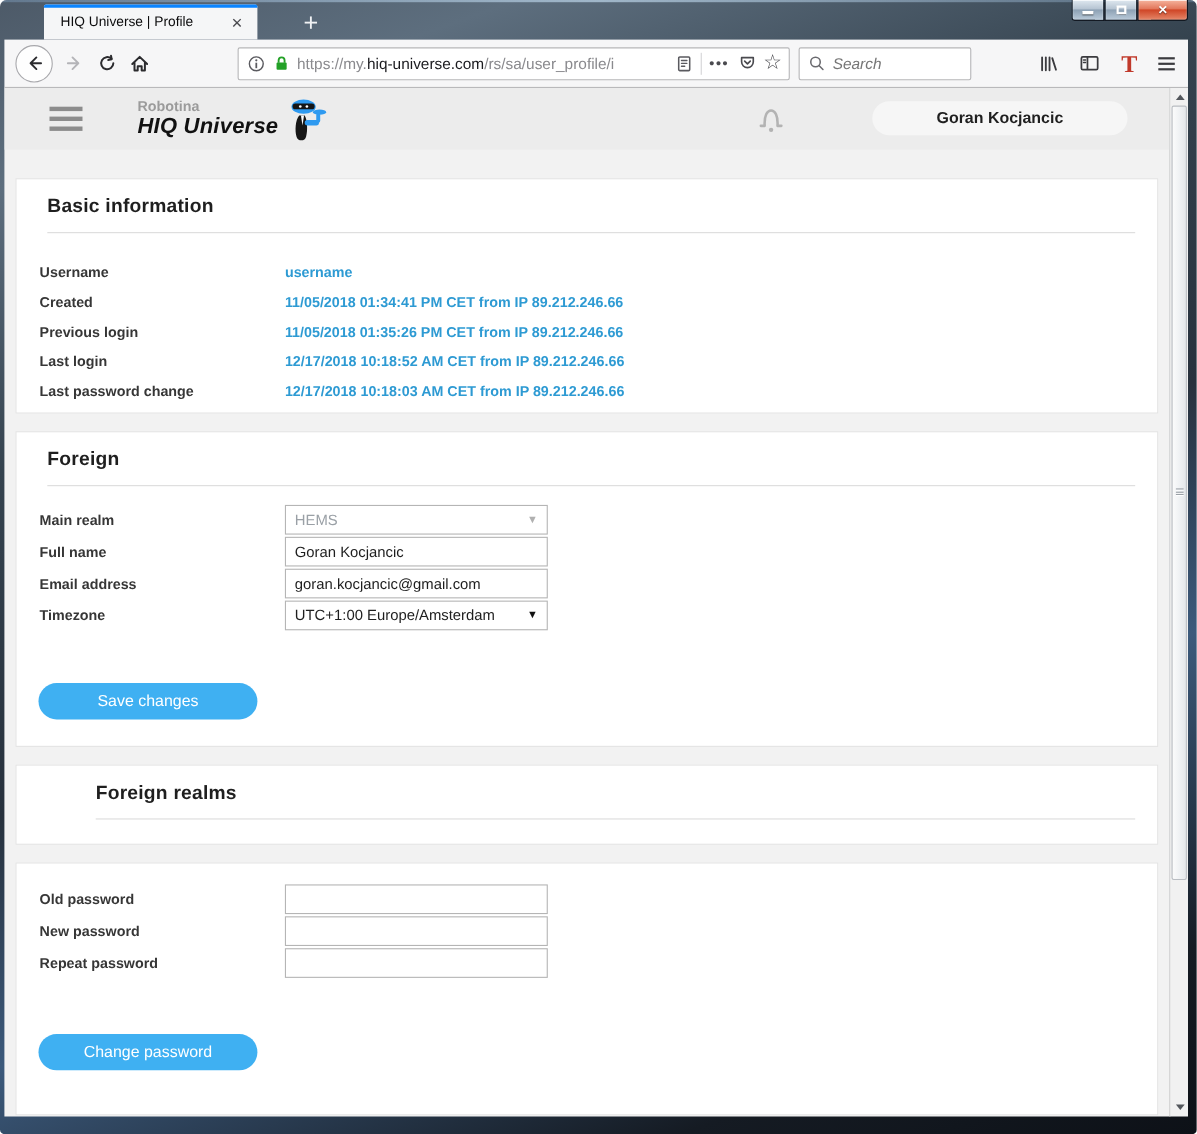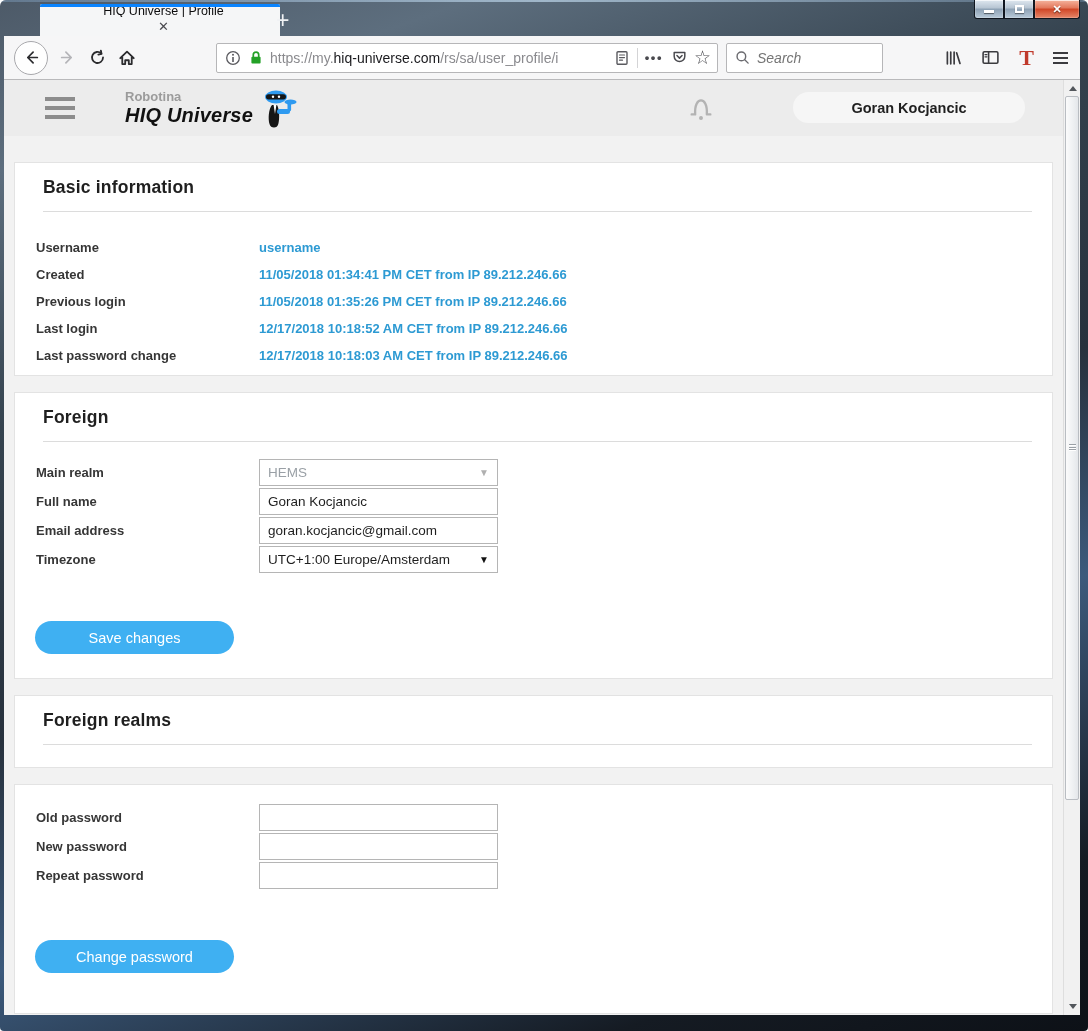--- a/index.html
+++ b/index.html
@@ -25,23 +25,23 @@
     color:#fff; font-size:11px; font-weight:bold; text-shadow:0 1px 1px rgba(0,0,0,.55); cursor:default;
   }
   .win-btn.min { border-radius:0 0 0 3px; }
   .win-btn.close { width:46px; border-radius:0 0 3px 0;
     background:linear-gradient(#f5b49e 0%,#e2765a 45%,#cf4526 50%,#e58668 100%); }
   .win-btn .minbar { width:10px; height:3px; background:#fff; box-shadow:0 1px 1px rgba(0,0,0,.5); margin-top:5px; }
   .win-btn .maxbox { width:9px; height:8px; border:2px solid #fff; box-shadow:0 1px 1px rgba(0,0,0,.4); }
 
   
   .tab {
-    position:absolute; left:40px; top:4px; width:240px; height:32px;
+    position:absolute; left:40px; top:4px; width:194px; height:32px;
     background:#f5f6f7; border-radius:2px 2px 0 0; z-index:30;
-    display:flex; align-items:center; padding:0 8px 0 15px;flex-direction:column;
+    display:flex; align-items:center; padding:0 8px 0 15px;
   }
   .tab::before { content:""; position:absolute; left:0; right:0; top:0; height:3px; background:#0a84ff; border-radius:2px 2px 0 0; }
   .tab-title { font-size:12.5px; color:#0c0c0d; flex:1; white-space:nowrap; overflow:hidden; }
   .tab-close { font-size:13px; color:#4a4a4f; padding:2px 5px; cursor:default; }
   .newtab-btn { position:absolute; left:276px; top:7px; color:#f0f2f4; font-size:23px; font-weight:300; z-index:30; cursor:default; line-height:26px; }
 
   
   .navbar {
     position:absolute; left:4px; top:36px; width:1076px; height:44px;
     background:#f6f6f7; border-bottom:1px solid #b9b9bb; z-index:20;
@@ -117,21 +117,21 @@
   .select.disabled { color:#9aa0a6; cursor:default; }
   .select.disabled .caret { color:#b0b0b0; }
 
   .pill-btn {
     display:block; margin:48px 0 24px 20px; width:199px; height:33px; border:none; border-radius:17px;
     background:#3fb0f2; color:#fff; font-size:14.5px; font-family:"Liberation Sans",sans-serif;
     cursor:pointer; text-align:center;
   }
   .card.password { margin-bottom:0; }
   .card.password .pill-btn { margin-top:51px; margin-bottom:40px; }
-  .card.foreign { padding-bottom:22px; }
+  .card.foreign { padding-bottom:22px;padding-left:44px; }
 
   
   .scrollbar {
     position:absolute; right:8px; top:80px; width:17px; height:935px;
     background:#f1f1f1; border-left:1px solid #dedede; z-index:25;
   }
   .sb-btn { position:absolute; left:0; width:17px; height:17px; display:flex; align-items:center; justify-content:center; cursor:default; }
   .sb-up { top:0; } .sb-down { bottom:0; }
   .tri-up { width:0; height:0; border-left:4px solid transparent; border-right:4px solid transparent; border-bottom:5px solid #53575c; }
   .tri-down { width:0; height:0; border-left:4px solid transparent; border-right:4px solid transparent; border-top:5px solid #53575c; }

